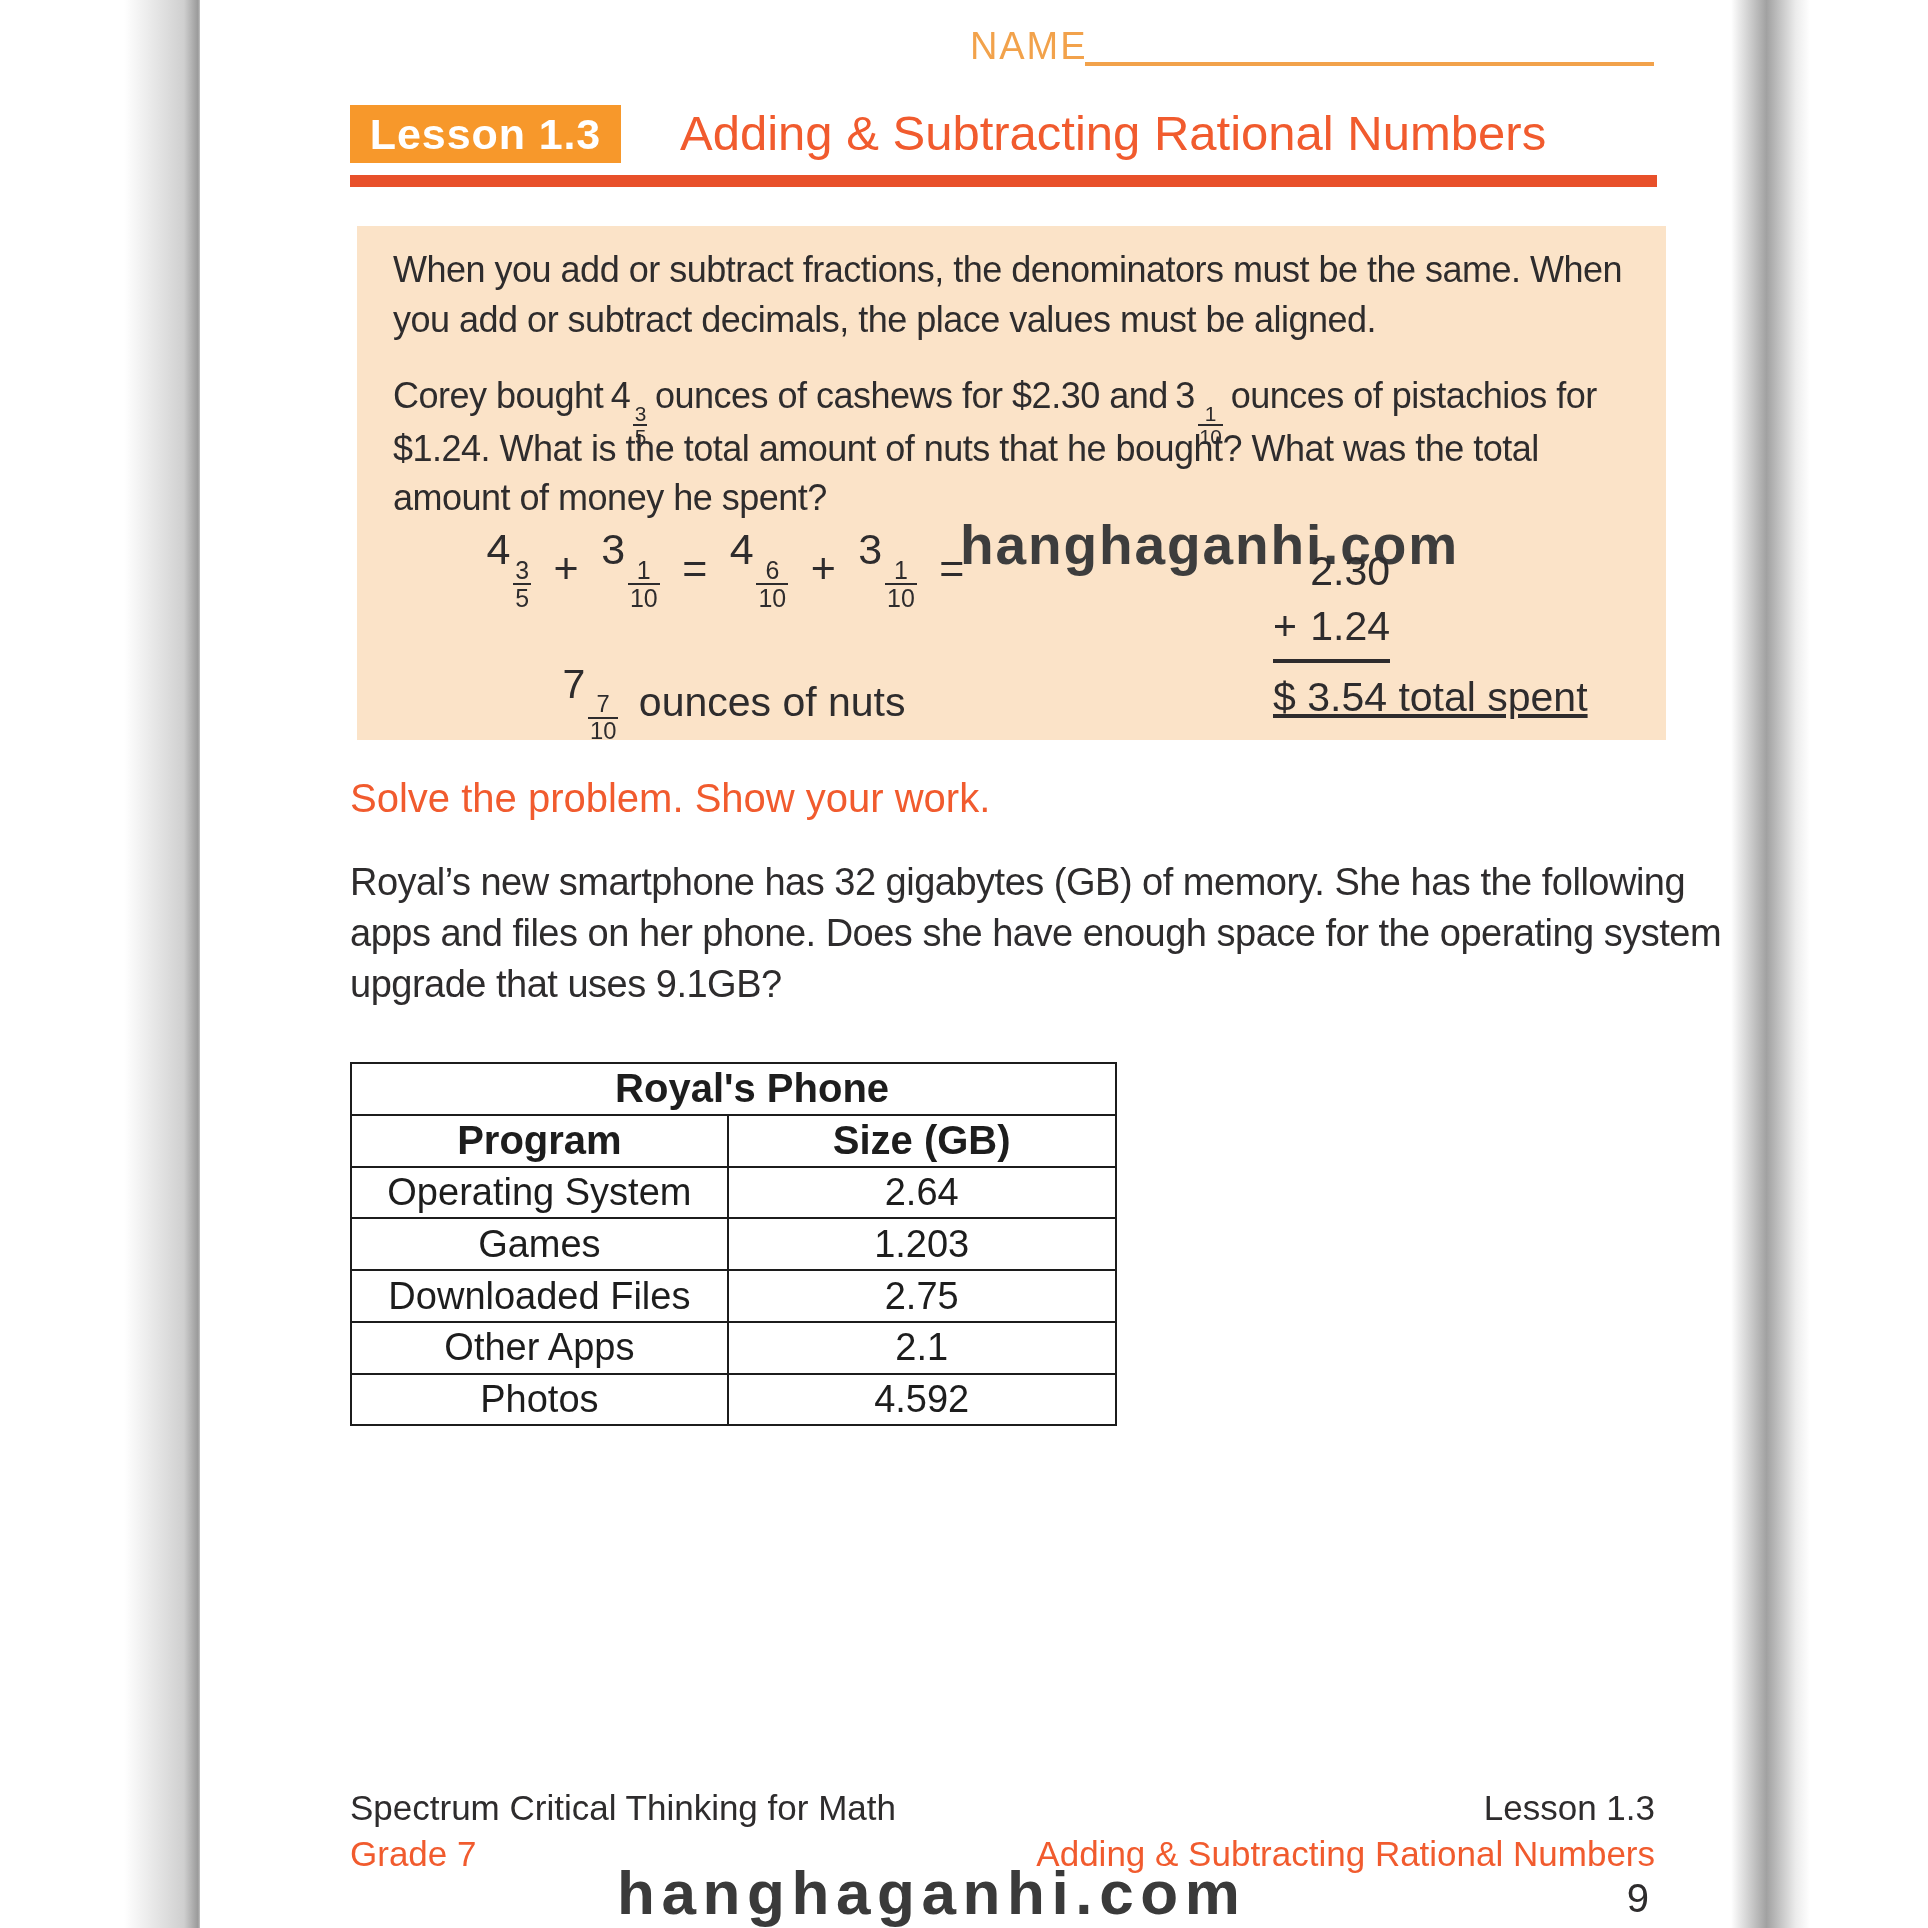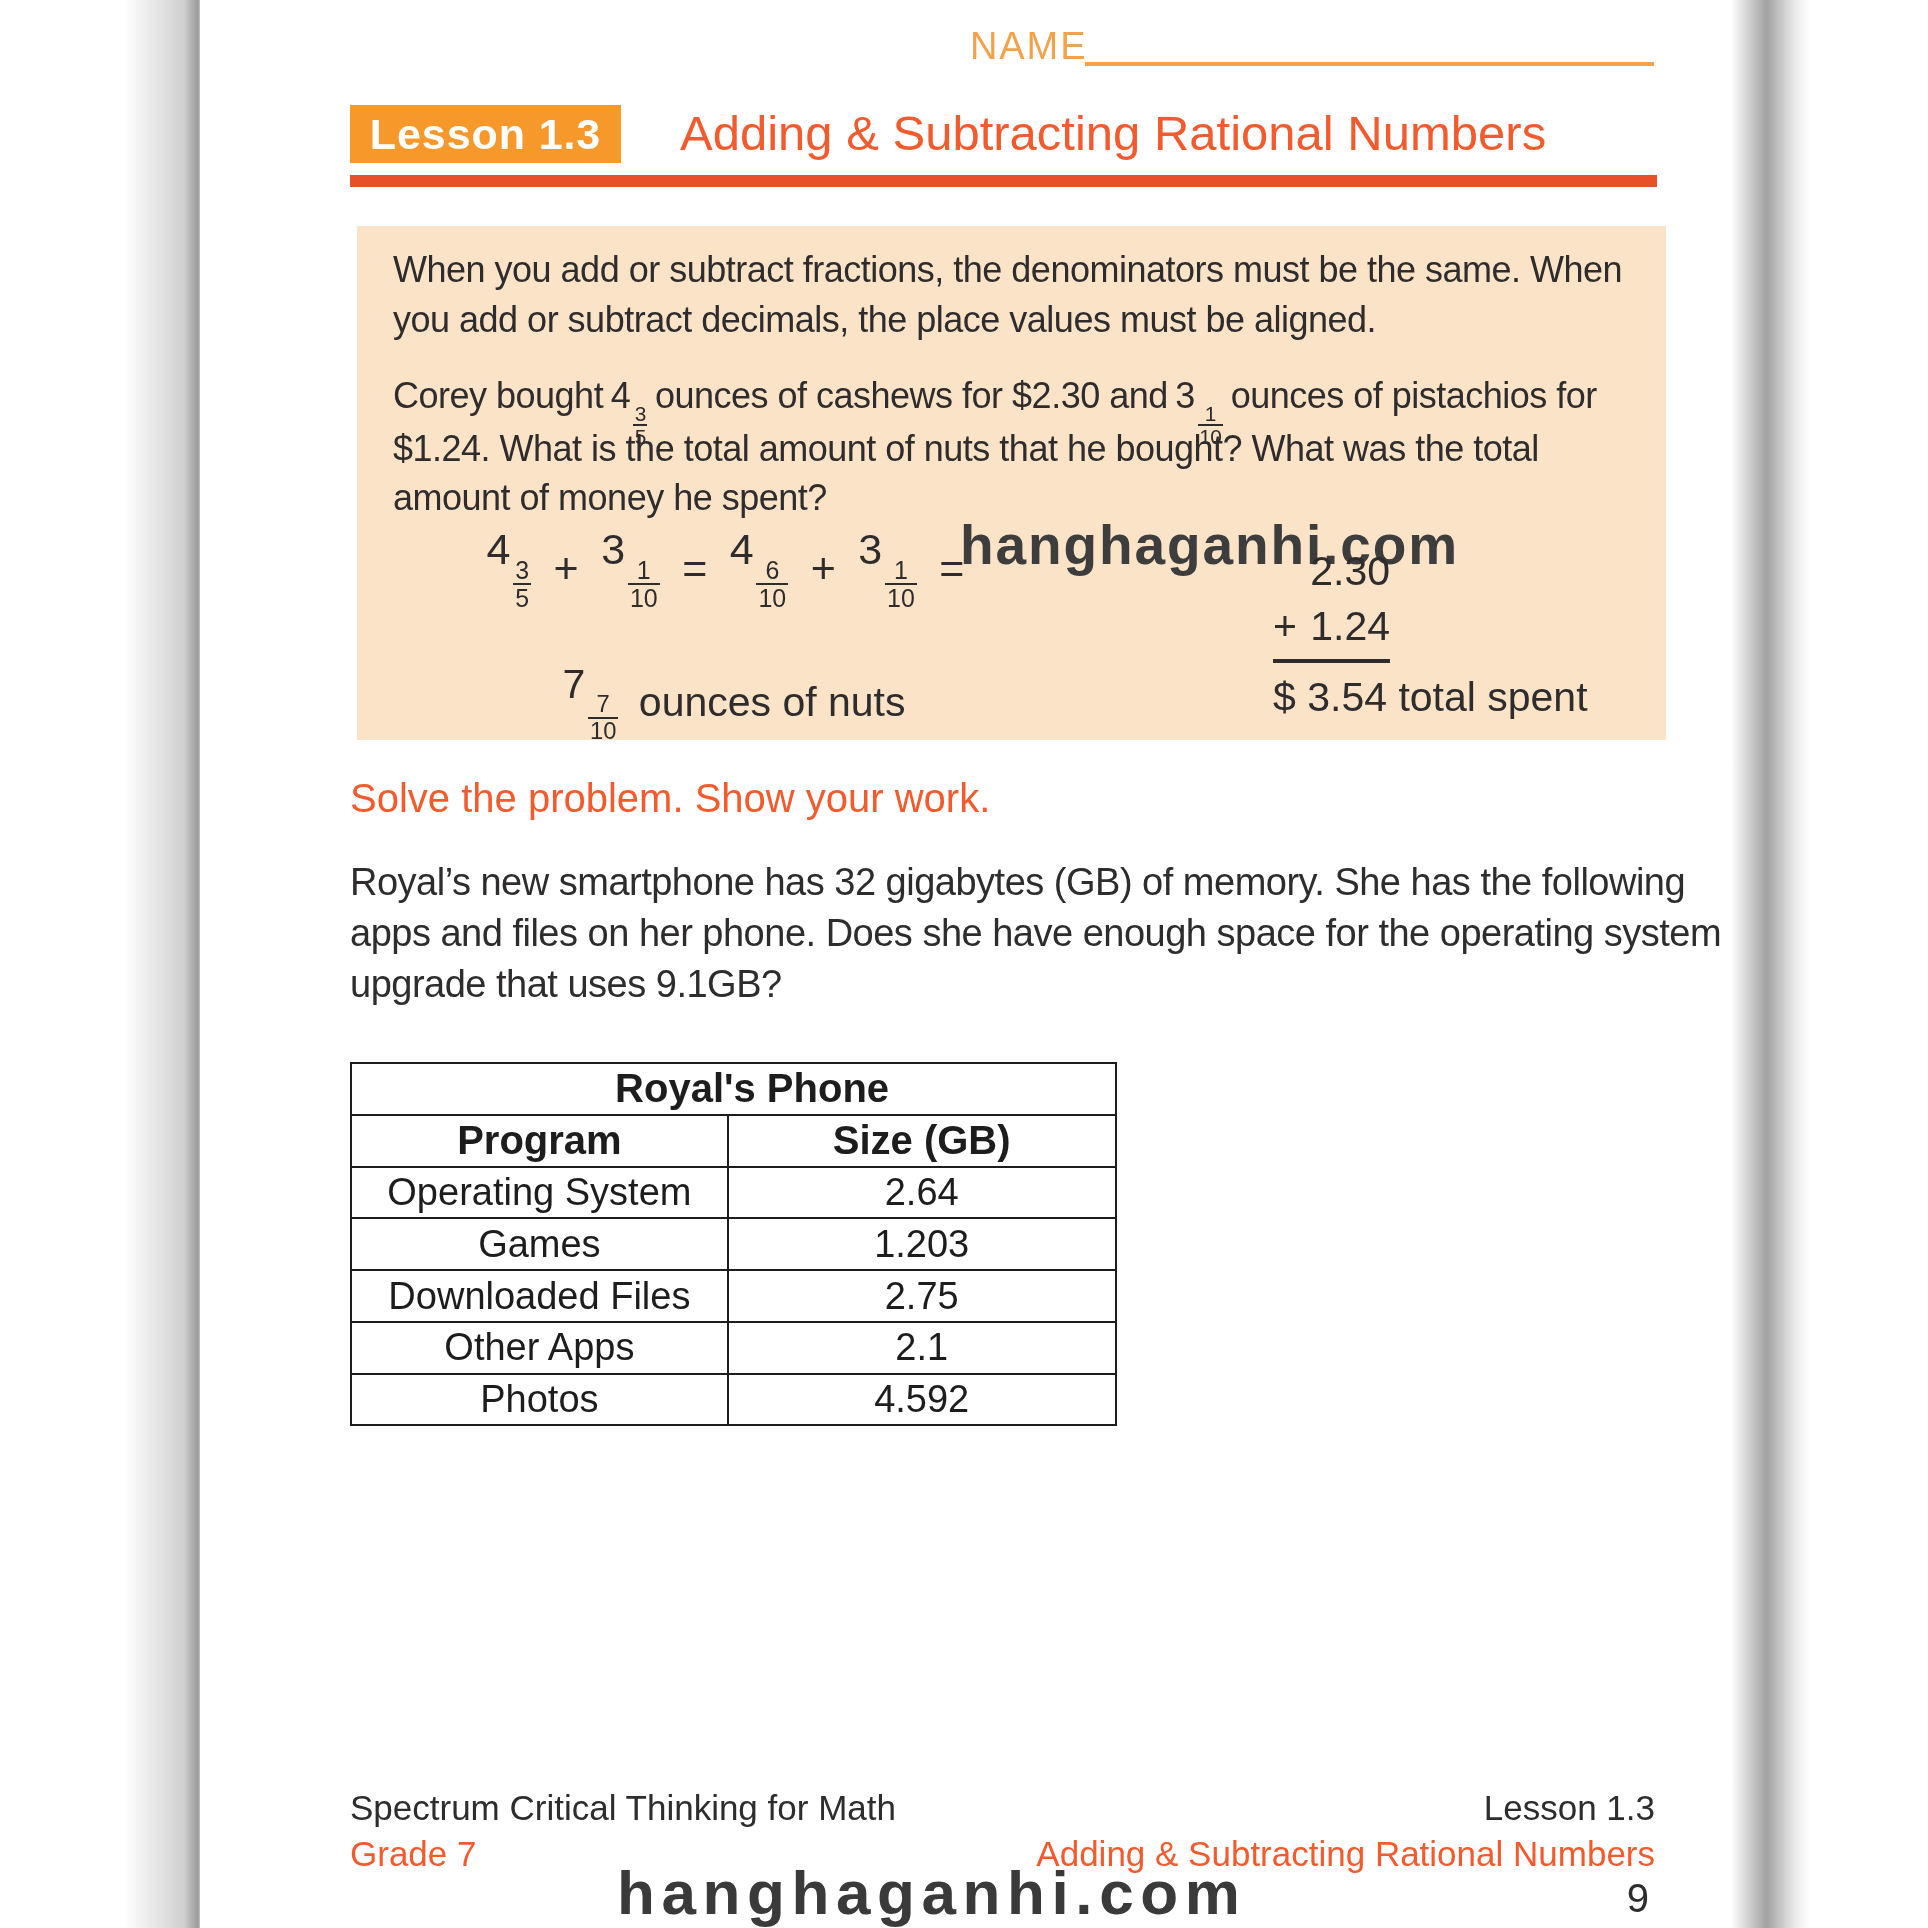--- a/index.html
+++ b/index.html
@@ -41,21 +41,21 @@
   .eq-line{position:absolute;left:122px;top:299px;font-size:43px;display:flex;align-items:center;}
   .eq-line .op{margin:0 15px;}
 
   .box-watermark{position:absolute;left:603px;top:287px;font-size:55px;font-weight:bold;
     letter-spacing:1.9px;color:#3d3d3d;white-space:nowrap;}
 
   .dec-block{position:absolute;left:916px;top:322px;width:117px;font-size:41px;}
   .dec-l1{text-align:right;}
   .dec-l2{display:flex;justify-content:space-between;margin-top:7.5px;}
   .dec-rule{height:3.8px;background:#2e2c2d;margin-top:9.4px;}
-  .dec-total{white-space:nowrap;margin-top:11.3px;}
+  .dec-total{white-space:nowrap;margin-top:11.3px;text-decoration:underline;}
 
   .result-line{position:absolute;left:198px;top:435px;font-size:41px;display:flex;align-items:center;gap:13px;white-space:nowrap;}
 
   
   .solve-instruction{position:absolute;left:350px;top:776px;font-size:40px;color:#F15B2E;}
   .problem-paragraph{position:absolute;left:350px;top:857px;font-size:38px;letter-spacing:-0.5px;line-height:51px;}
   .problem-paragraph div{white-space:nowrap;}
 
   
   .phone-table{position:absolute;left:350px;top:1062px;border-collapse:collapse;background:#ffffff;}

